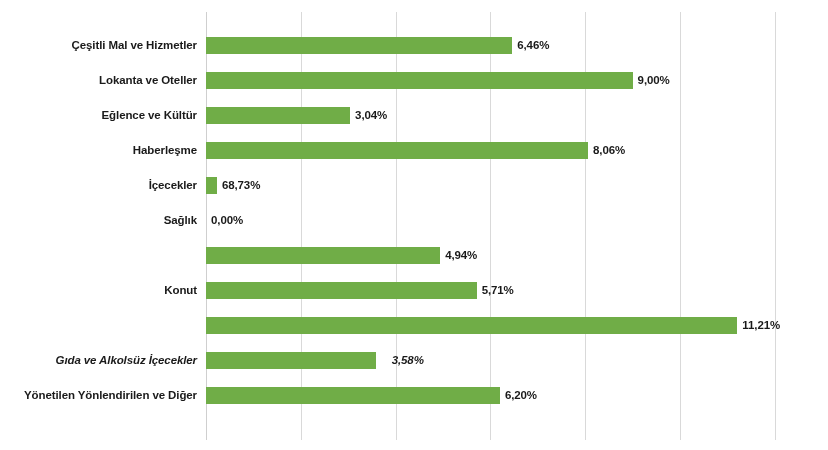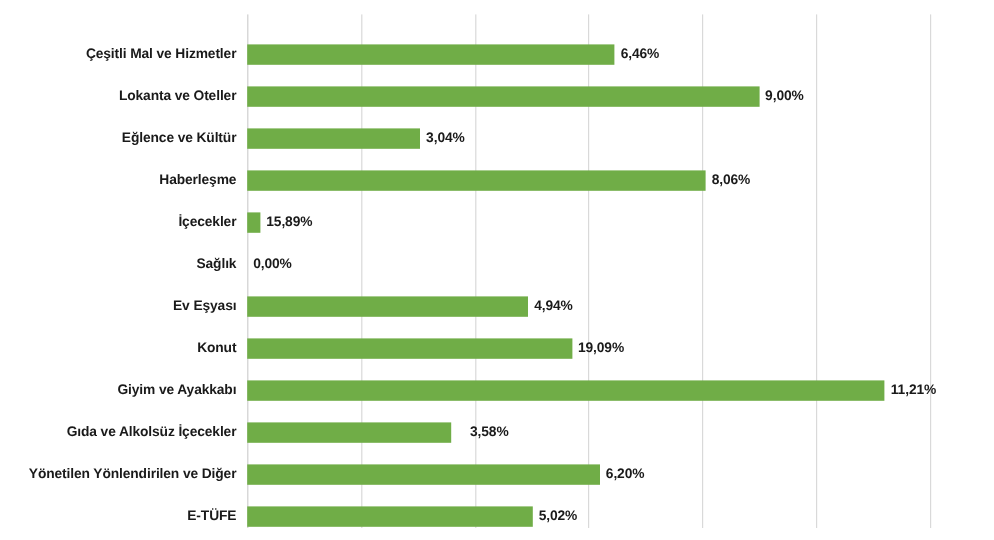--- a/index.html
+++ b/index.html
@@ -113,50 +113,43 @@
         <div class="val-label" style="left: 355.096px;">3,04%</div>
       </div>
       <div class="row" style="top: 117px;">
         <div class="cat-label">Haberleşme</div>
         <div class="bar" style="left: 206px; width: 382.044px; background: rgb(112, 173, 71);"></div>
         <div class="val-label" style="left: 593.044px;">8,06%</div>
       </div>
       <div class="row" style="top: 152px;">
         <div class="cat-label">İçecekler</div>
         <div class="bar" style="left: 206px; width: 10.902px; background: rgb(112, 173, 71);"></div>
-        <div class="val-label" style="left: 221.902px;">15,89%</div>
+        <div class="val-label" style="left: 221.902px;">68,73%</div>
       </div>
       <div class="row" style="top: 187px;">
         <div class="cat-label">Sağlık</div>
         <div class="val-label" style="left: 211px;">0,00%</div>
       </div>
       <div class="row" style="top: 222px;">
-        <div class="cat-label">Ev Eşyası</div>
         <div class="bar" style="left: 206px; width: 234.156px; background: rgb(112, 173, 71);"></div>
         <div class="val-label" style="left: 445.156px;">4,94%</div>
       </div>
       <div class="row" style="top: 257px;">
         <div class="cat-label">Konut</div>
         <div class="bar" style="left: 206px; width: 270.654px; background: rgb(112, 173, 71);"></div>
-        <div class="val-label" style="left: 481.654px;">19,09%</div>
+        <div class="val-label" style="left: 481.654px;">5,71%</div>
       </div>
       <div class="row" style="top: 292px;">
-        <div class="cat-label">Giyim ve Ayakkabı</div>
         <div class="bar" style="left: 206px; width: 531.354px; background: rgb(112, 173, 71);"></div>
         <div class="val-label" style="left: 742.354px;">11,21%</div>
       </div>
-      <div class="row" style="top: 327px;">
+      <div class="row" style="top: 327px; font-style: italic;">
         <div class="cat-label">Gıda ve Alkolsüz İçecekler</div>
         <div class="bar" style="left: 206px; width: 169.692px; background: rgb(112, 173, 71);"></div>
         <div class="val-label" style="left: 380.692px; margin-left: 11px;">3,58%</div>
       </div>
       <div class="row" style="top: 362px;">
         <div class="cat-label">Yönetilen Yönlendirilen ve Diğer</div>
         <div class="bar" style="left: 206px; width: 293.88px; background: rgb(112, 173, 71);"></div>
         <div class="val-label" style="left: 504.88px;">6,20%</div>
       </div>
-      <div class="row" style="top: 397px;">
-        <div class="cat-label">E-TÜFE</div>
-        <div class="bar" style="left: 206px; width: 237.948px; background: rgb(112, 173, 71);"></div>
-        <div class="val-label" style="left: 448.948px;">5,02%</div>
-      </div>
     </div>
 </div>
 
 </body></html>

